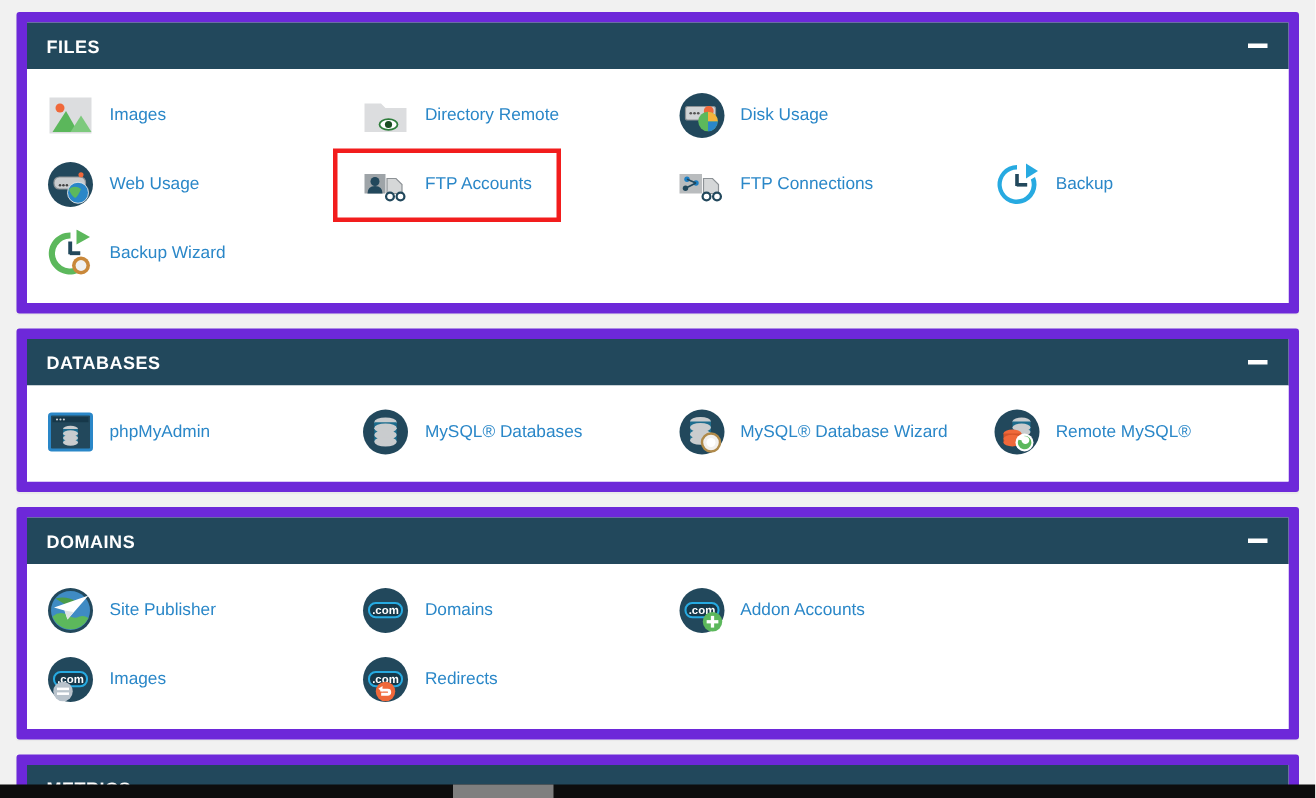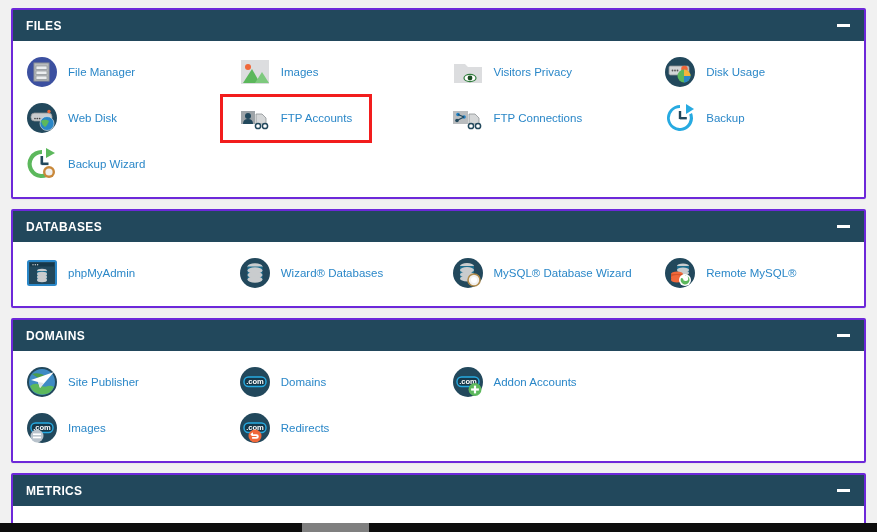--- a/index.html
+++ b/index.html
@@ -18,21 +18,21 @@
   }
   #scroll-area {
     position: absolute;
     left: 0; top: 0;
     width: 877px; height: 524px;
     background: #f1f1f1;
     padding: 8px 11px 0 11px;
   }
   .card {
     background: #ffffff;
-    border: 2px solid #6d28d9;
+    border: 7px solid #6d28d9;
     border-radius: 2px;
     margin-bottom: 10px;
     box-shadow: 0 1px 1px rgba(0,0,0,0.04);
   }
   .card-header {
     background: #22485c;
     color: #ffffff;
     height: 31px;
     display: flex;
     align-items: center;
@@ -116,49 +116,37 @@
           <span class="title">FILES</span>
           <span class="minimize-btn">
             <span class="minimize-icon"></span>
           </span>
         </div>
         <div class="card-body">
           <div class="row">
             <div class="item">
               <span class="ico">
                 <svg viewBox="0 0 32 32" width="32" height="32">
-                  <circle cx="16" cy="16" r="15" fill="#3c50a0"></circle>
-                  <rect x="8" y="7" width="15" height="18" fill="#b9bcbe" stroke="#8d9296"></rect>
-                  <rect x="10" y="10" width="11" height="3.4" fill="#eceef0" stroke="#8d9296" stroke-width="0.7"></rect>
-                  <rect x="10" y="15" width="11" height="3.4" fill="#eceef0" stroke="#8d9296" stroke-width="0.7"></rect>
-                  <rect x="10" y="20" width="11" height="3.4" fill="#eceef0" stroke="#8d9296" stroke-width="0.7"></rect>
-                </svg>
-              </span>
-              <span class="lbl">File Manager</span>
-            </div>
-            <div class="item">
-              <span class="ico">
-                <svg viewBox="0 0 32 32" width="32" height="32">
                   <rect x="2" y="4" width="28" height="24" fill="#dcdddf"></rect>
                   <circle cx="9" cy="11" r="3" fill="#f0683a"></circle>
                   <polygon points="4,27 13,13 21,27" fill="#5bb75b"></polygon>
                   <polygon points="16,27 23,16 30,27" fill="#7dc97d"></polygon>
                 </svg>
               </span>
               <span class="lbl">Images</span>
             </div>
             <div class="item">
               <span class="ico">
                 <svg viewBox="0 0 32 32" width="32" height="32">
                   <path d="M2,8 h11 l3,3 h14 v16 h-28 z" fill="#dcdddf"></path>
                   <ellipse cx="18" cy="22" rx="6" ry="3.6" fill="#ffffff" stroke="#2f7d3c" stroke-width="1.2"></ellipse>
                   <circle cx="18" cy="22" r="2.4" fill="#1a4d22"></circle>
                 </svg>
               </span>
-              <span class="lbl">Visitors Privacy</span>
+              <span class="lbl">Directory Remote</span>
             </div>
             <div class="item">
               <span class="ico">
                 <svg viewBox="0 0 32 32" width="32" height="32">
                   <circle cx="16" cy="16" r="15" fill="#22485c"></circle>
                   <rect x="5" y="10" width="20" height="9" rx="1.4" fill="#d2d5d7" stroke="#8d9296" stroke-width="0.8"></rect>
                   <circle cx="8.5" cy="14.5" r="0.9" fill="#555"></circle>
                   <circle cx="11" cy="14.5" r="0.9" fill="#555"></circle>
                   <circle cx="13.5" cy="14.5" r="0.9" fill="#555"></circle>
                   <circle cx="20.5" cy="13" r="3.3" fill="#f0683a"></circle>
@@ -178,21 +166,21 @@
                   <rect x="5" y="11" width="21" height="8" rx="3.5" fill="#c9ccce" stroke="#8d9296" stroke-width="0.8"></rect>
                   <circle cx="9" cy="16.5" r="0.85" fill="#444"></circle>
                   <circle cx="11.3" cy="16.5" r="0.85" fill="#444"></circle>
                   <circle cx="13.6" cy="16.5" r="0.85" fill="#444"></circle>
                   <circle cx="23" cy="9.5" r="1.7" fill="#f0683a"></circle>
                   <circle cx="21" cy="21.5" r="7" fill="#2a87c8"></circle>
                   <path d="M15,19 q4,-3 8,0 q-2,5 -4,6 q-3,-2 -4,-6z" fill="#5cb85c"></path>
                   <ellipse cx="21" cy="21.5" rx="7" ry="7" fill="none" stroke="#e8e8e8" stroke-width="0.6"></ellipse>
                 </svg>
               </span>
-              <span class="lbl">Web Disk</span>
+              <span class="lbl">Web Usage</span>
             </div>
             <div class="item highlight">
               <span class="ico">
                 <svg viewBox="0 0 32 32" width="32" height="32">
                   <rect x="2" y="9" width="14" height="13" fill="#9ea4a8"></rect>
                   <circle cx="9" cy="14" r="3" fill="#22485c"></circle>
                   <path d="M4,22 q0,-5 5,-5 q5,0 5,5 z" fill="#22485c"></path>
                   <path d="M17,12 h6 l4,4 v6 h-10 z" fill="#d5d7d8" stroke="#8d9296" stroke-width="0.8"></path>
                   <circle cx="19" cy="24" r="2.6" fill="#ffffff" stroke="#22485c" stroke-width="1.5"></circle>
                   <circle cx="26" cy="24" r="2.6" fill="#ffffff" stroke="#22485c" stroke-width="1.5"></circle>
@@ -276,21 +264,21 @@
               <span class="ico">
                 <svg viewBox="0 0 32 32" width="32" height="32">
                   <circle cx="16" cy="16" r="15" fill="#22485c"></circle>
                   <ellipse cx="16" cy="9.5" rx="7.5" ry="3.2" fill="#c9ccce"></ellipse>
                   <rect x="8.5" y="9.5" width="15" height="13" fill="#1d6d8e"></rect>
                   <ellipse cx="16" cy="13.5" rx="7.5" ry="3.2" fill="#c9ccce"></ellipse>
                   <ellipse cx="16" cy="18" rx="7.5" ry="3.2" fill="#c9ccce"></ellipse>
                   <ellipse cx="16" cy="22.5" rx="7.5" ry="3.2" fill="#c9ccce"></ellipse>
                 </svg>
               </span>
-              <span class="lbl">Wizard® Databases</span>
+              <span class="lbl">MySQL® Databases</span>
             </div>
             <div class="item">
               <span class="ico">
                 <svg viewBox="0 0 32 32" width="32" height="32">
                   <circle cx="16" cy="16" r="15" fill="#22485c"></circle>
                   <ellipse cx="15" cy="9" rx="7" ry="3" fill="#c9ccce"></ellipse>
                   <rect x="8" y="9" width="14" height="12" fill="#1d6d8e"></rect>
                   <ellipse cx="15" cy="13" rx="7" ry="3" fill="#c9ccce"></ellipse>
                   <ellipse cx="15" cy="17.5" rx="7" ry="3" fill="#c9ccce"></ellipse>
                   <ellipse cx="15" cy="21.5" rx="7" ry="3" fill="#c9ccce"></ellipse>

